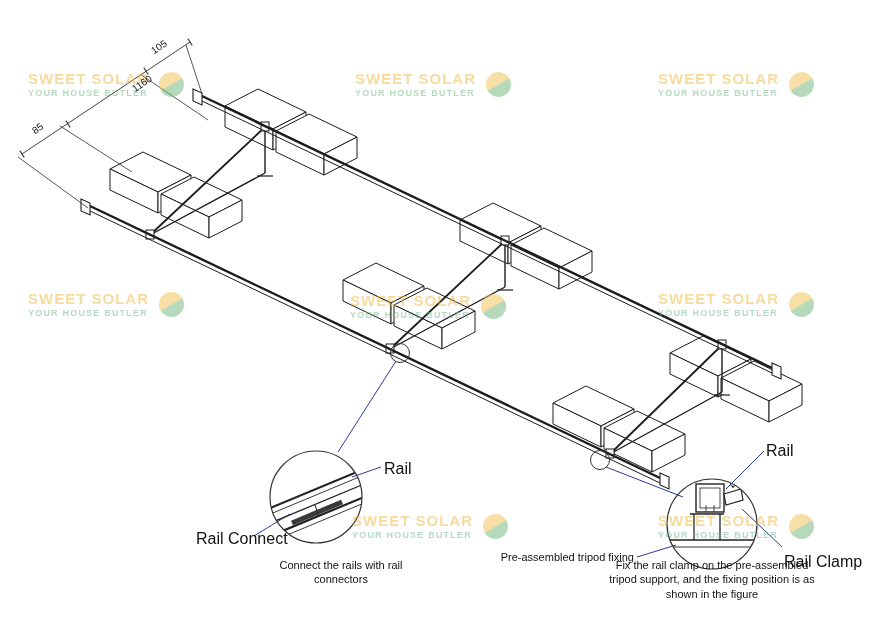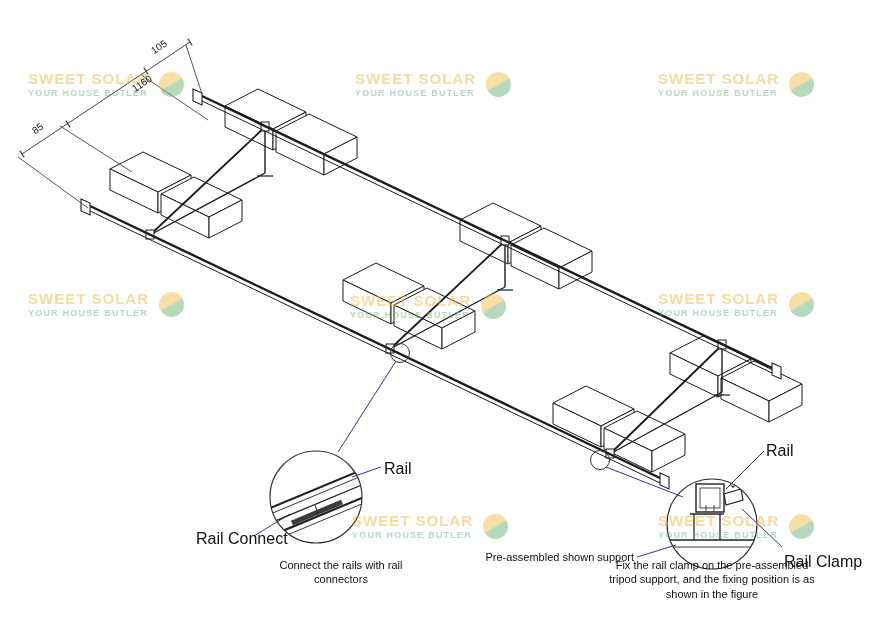--- a/index.html
+++ b/index.html
@@ -226,15 +226,15 @@
   <span class="dim" style="left:33px;top:126px;transform:rotate(-34deg)">85</span>
   <span class="dim" style="left:133px;top:84px;transform:rotate(-34deg)">1160</span>
   <span class="dim" style="left:152px;top:46px;transform:rotate(-34deg)">105</span>
 
   <span class="lbl" style="left:384px;top:460px">Rail</span>
   <span class="lbl" style="left:196px;top:530px">Rail Connect</span>
   <div class="cap" style="left:252px;top:558px;width:178px">Connect the rails with rail connectors</div>
 
   <span class="lbl" style="left:766px;top:442px">Rail</span>
   <span class="lbl" style="left:784px;top:553px">Rail Clamp</span>
-  <div class="tripod-lbl" style="left:472px;top:551px;width:162px">Pre-assembled shown support</div>
+  <div class="tripod-lbl" style="left:472px;top:551px;width:162px">Pre-assembled tripod fixing</div>
   <div class="cap" style="left:606px;top:558px;width:212px">Fix the rail clamp on the pre-assembled tripod support, and the fixing position is as shown in the figure</div>
 </div>
 
 </body></html>

